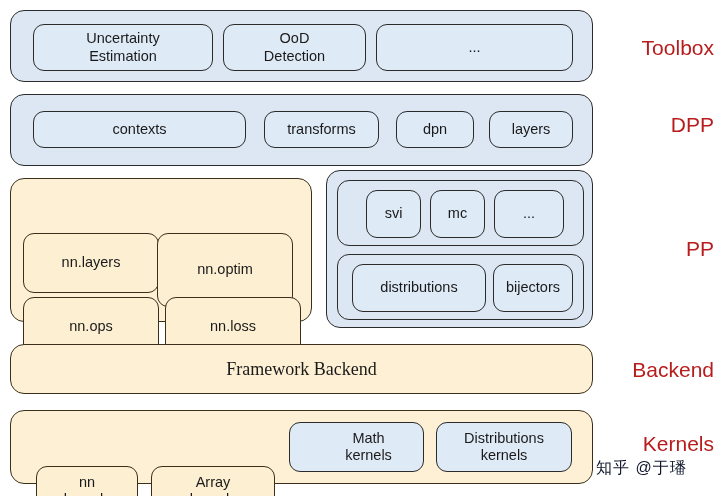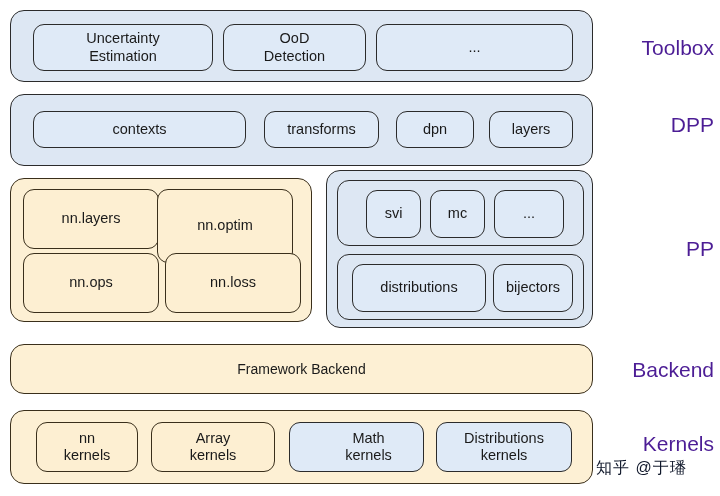--- a/index.html
+++ b/index.html
@@ -41,21 +41,21 @@
     display: flex;
     flex-direction: column;
     align-items: center;
     justify-content: center;
     text-align: center;
     font-size: 14.5px;
     line-height: 1.18;
     white-space: pre-line;
   }
   .blue-cell  { background: #dfeaf7; border-color: #2b2b2b; }
-  .cream-cell { background: #fdefd2; border-color: #3a2f1b; }
+  .cream-cell { background: #fdefd2; border-color: #3a2f1b; margin-top: 44px; }
 
   .subgroup {
     box-sizing: border-box;
     border-radius: 12px;
     border: 1.6px solid #2b2b2b;
     background: #dde7f3;
     display: flex;
     align-items: center;
   }
 
@@ -86,36 +86,36 @@
   #ppr-cell-0 { left: 28px;  width: 55px; }
   #ppr-cell-1 { left: 92px;  width: 55px; }
   #ppr-cell-2 { left: 156px; width: 70px; }
   .ppr-bot-cell { position:absolute; top: 9px; height: 48px; }
   #ppr-cell-3 { left: 14px;  width: 134px; }
   #ppr-cell-4 { left: 155px; width: 80px; }
 
   
   #backend-band { left: 10px; top: 344px; width: 583px; height: 50px;
                   justify-content: center; }
-  #backend-label { font-size: 14px; }
+  #backend-label { font-size: 18px; font-family: Liberation Serif, serif; }
 
   
   #kernels-band { left: 10px; top: 410px; width: 583px; height: 74px; }
   .k-cell { position:absolute; top: 11px; height: 50px; }
   #k-cell-0 { left: 25px;  width: 102px; }
   #k-cell-1 { left: 140px; width: 124px; }
   #k-cell-2 { left: 278px; width: 135px; padding-left: 24px; }
   #k-cell-3 { left: 425px; width: 136px; }
 
   
   .tier-label {
     position: absolute;
     right: 6px;
     font-size: 21px;
-    color: #4c1d95;
+    color: #b91c1c;
     text-align: right;
     white-space: nowrap;
   }
   #tier-toolbox { top: 36px; }
   #tier-dpp     { top: 113px; }
   #tier-pp      { top: 237px; }
   #tier-backend { top: 358px; }
   #tier-kernels { top: 432px; }
 
   

